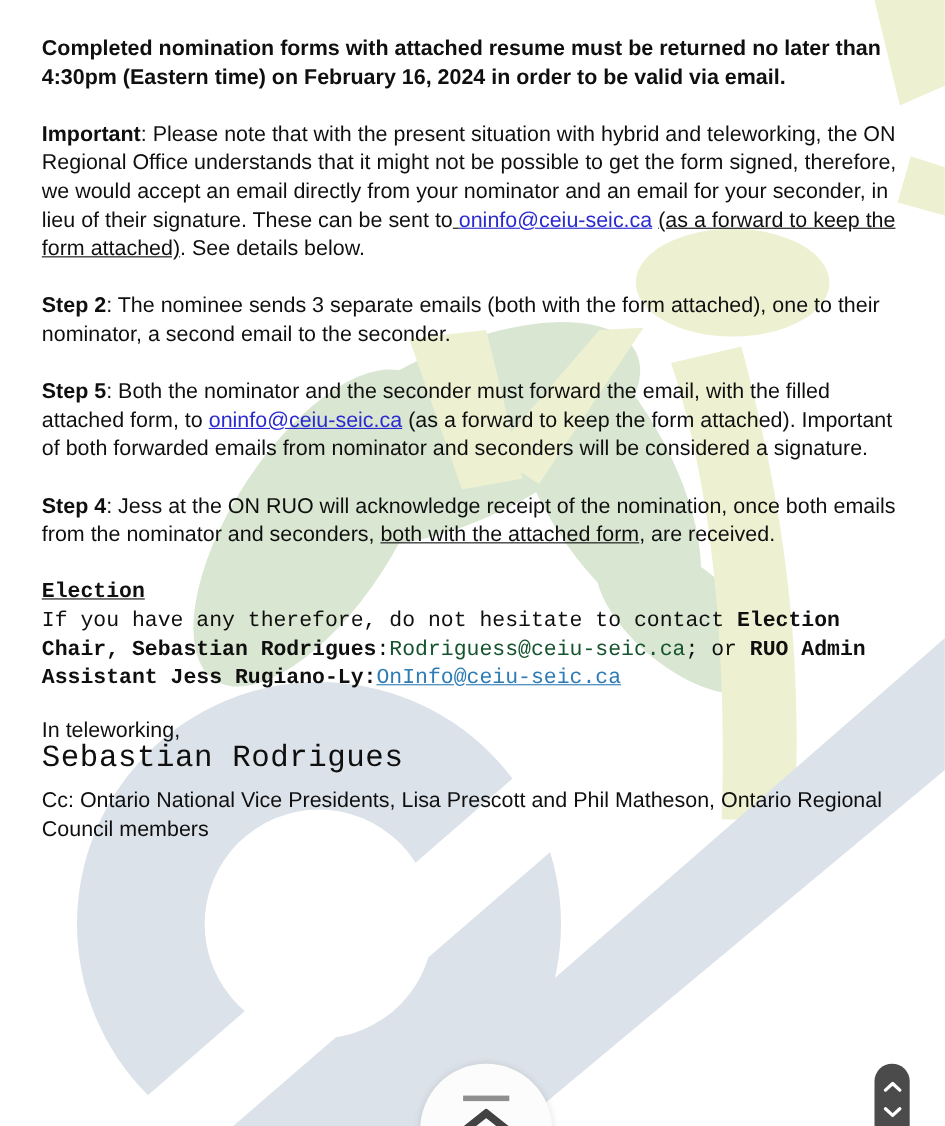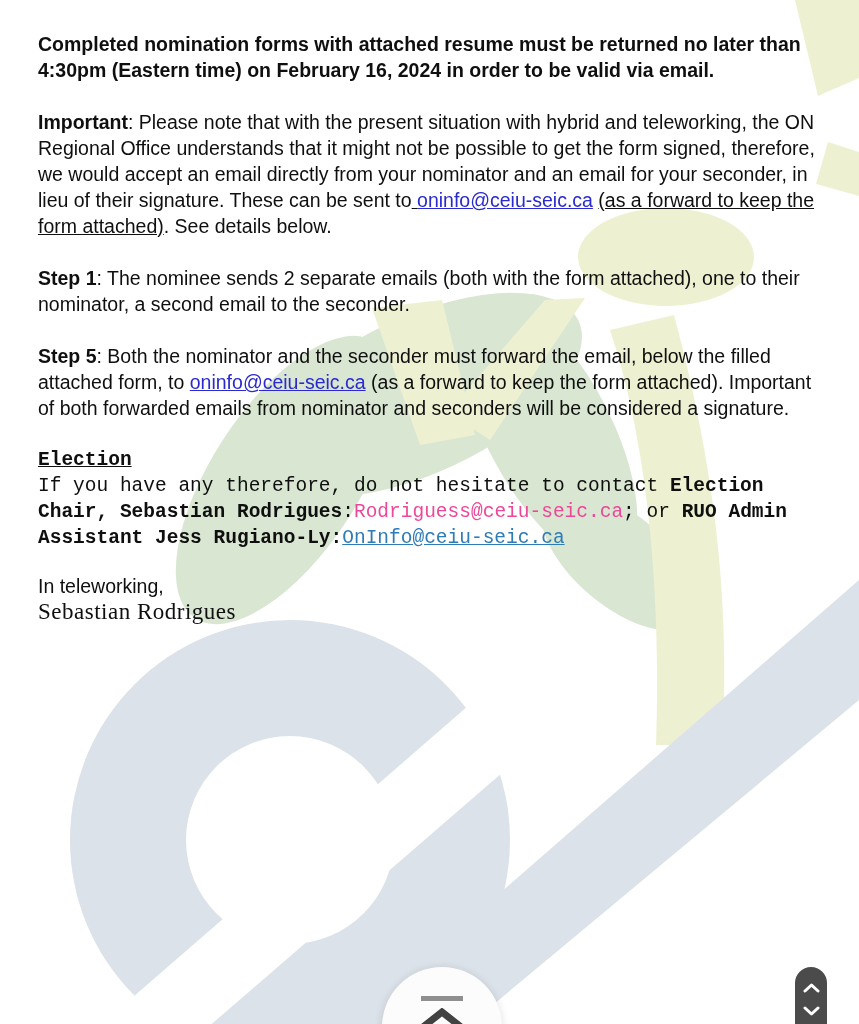--- a/index.html
+++ b/index.html
@@ -17,30 +17,30 @@
   }
   .doc {
     position: absolute; left: 38px; top: 31px; width: 788px; z-index: 1;
     font-size: 19.5px; line-height: 26px; color: #0f0f0f;
   }
   .para { margin: 0 0 26px 0; }
   .para.no-gap { margin-bottom: 0; font-family: Liberation Mono, monospace; }
   .para.closing { margin: 22px 0 0 0; }
   .para.signature {
     margin: 0;
-    font-family: Liberation Serif, serif;
-    font-size: 23px;
+    font-family: Liberation Mono, monospace;
+    font-size: 28px;
     letter-spacing: 0.5px;
   }
   .para.cc { margin: 12px 0 0 0; }
   .bold { font-weight: bold; }
   .underline { text-decoration: underline; }
   a { text-decoration: none; cursor: pointer; }
   .link-blue   { color: #2a2ad0; }
-  .link-indigo { color: #ec4899; }
+  .link-indigo { color: #14532d; }
   .link-steel  { color: #2e7cb5; }
 
   
   .scroll-top-btn {
     position: absolute; left: 382px; top: 967px; z-index: 2;
     width: 120px; height: 120px; border-radius: 50%;
     background: #fcfcfc;
     box-shadow: 0 1px 8px rgba(0,0,0,0.13);
     border: none; cursor: pointer;
     display: flex; flex-direction: column; align-items: center;
@@ -87,26 +87,28 @@
     <circle cx="290" cy="840" r="220" fill="#dce2e9"></circle>
     <circle cx="290" cy="840" r="104" fill="#ffffff"></circle>
     <polygon points="400,980 859,580 859,700 470,1024 400,1024" fill="#dce2e9"></polygon>
     <polygon points="118,1010 590,600 642,652 170,1060" fill="#ffffff"></polygon>
   </g>
 </svg>
 
 <div class="doc" id="doc">
     <p class="para"><span class="bold">Completed nomination forms with attached resume must be returned no later than 4:30pm (Eastern time) on February 16, 2024 in order to be valid via email.</span></p>
     <p class="para"><span class="bold">Important</span><span>: Please note that with the present situation with hybrid and teleworking, the ON Regional Office understands that it might not be possible to get the form signed, therefore, we would accept an email directly from your nominator and an email for your seconder, in lieu of their signature. These can be sent to</span><span class="underline"> </span><a class="link-blue underline">oninfo@ceiu-seic.ca</a><span> </span><span class="underline">(as a forward to keep the form attached)</span><span>. See details below.</span></p>
-    <p class="para"><span class="bold">Step 1</span><span>: The nominee sends 2 separate emails (both with the form attached), one to their nominator, a second email to the seconder.</span></p>
-    <p class="para"><span class="bold">Step 5</span><span>: Both the nominator and the seconder must forward the email, below the filled attached form, to </span><a class="link-blue underline">oninfo@ceiu-seic.ca</a><span> (as a forward to keep the form attached). Important of both forwarded emails from nominator and seconders will be considered a signature.</span></p>
+    <p class="para"><span class="bold">Step 2</span><span>: The nominee sends 3 separate emails (both with the form attached), one to their nominator, a second email to the seconder.</span></p>
+    <p class="para"><span class="bold">Step 5</span><span>: Both the nominator and the seconder must forward the email, with the filled attached form, to </span><a class="link-blue underline">oninfo@ceiu-seic.ca</a><span> (as a forward to keep the form attached). Important of both forwarded emails from nominator and seconders will be considered a signature.</span></p>
+    <p class="para"><span class="bold">Step 4</span><span>: Jess at the ON RUO will acknowledge receipt of the nomination, once both emails from the nominator and seconders, </span><span class="underline">both with the attached form</span><span>, are received.</span></p>
     <p class="para no-gap"><span class="bold underline">Election</span></p>
     <p class="para no-gap"><span>If you have any therefore, do not hesitate to contact </span><span class="bold">Election Chair, Sebastian Rodrigues</span><span>:</span><a class="link-indigo">Rodriguess@ceiu-seic.ca</a><span>; or </span><span class="bold">RUO Admin Assistant Jess Rugiano-Ly:</span><a class="link-steel underline">OnInfo@ceiu-seic.ca</a></p>
     <p class="para closing"><span>In teleworking,</span></p>
     <p class="para signature"><span>Sebastian Rodrigues</span></p>
+    <p class="para cc"><span>Cc: Ontario National Vice Presidents, Lisa Prescott and Phil Matheson, Ontario Regional Council members</span></p>
   </div>
 
 <button class="scroll-top-btn">
   <span class="scroll-top-icon">
     <span class="bar"></span>
     <svg width="46" height="22" viewBox="0 0 46 22">
       <polyline points="4,19 23,4 42,19" fill="none" stroke="#424242" stroke-width="7" stroke-linecap="butt"></polyline>
     </svg>
   </span>
 </button>

